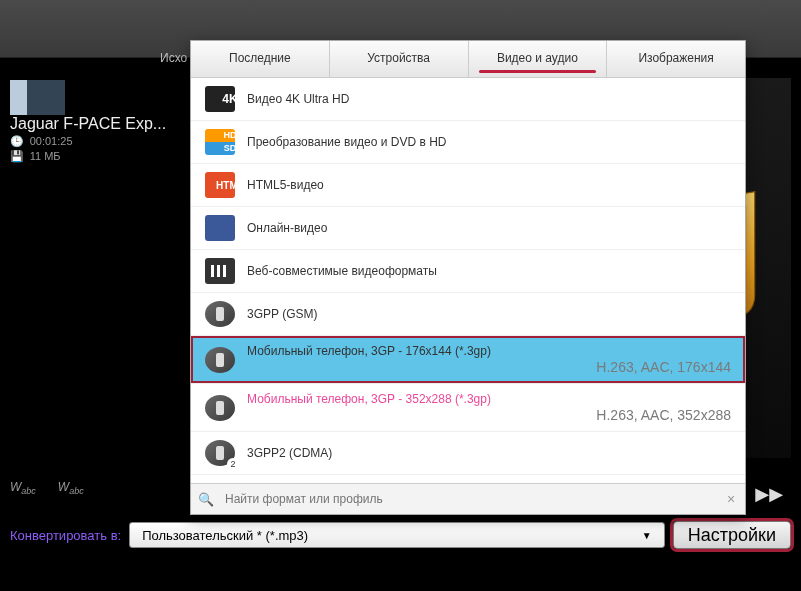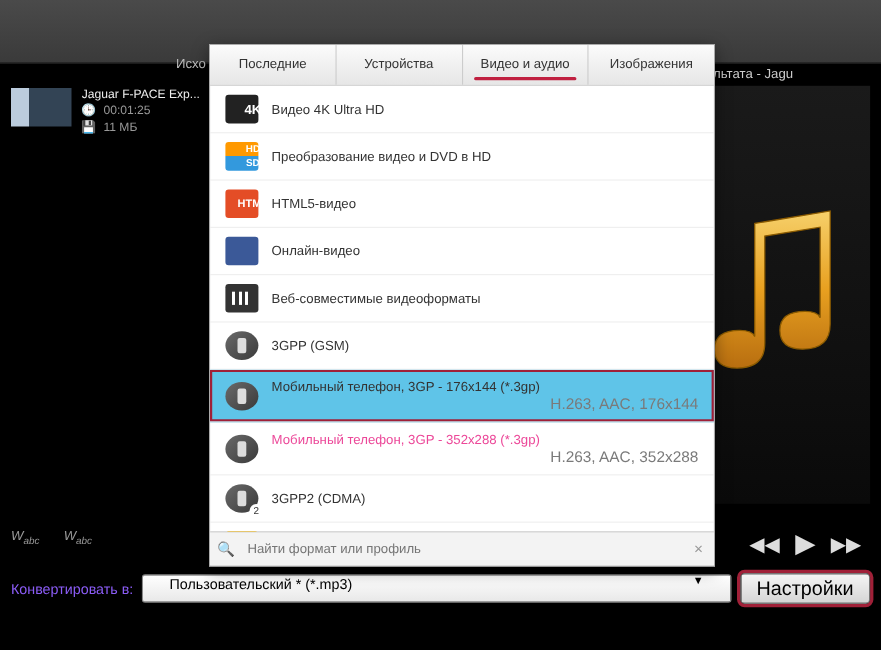--- a/index.html
+++ b/index.html
@@ -4,35 +4,35 @@
 <style>
 * { margin: 0; padding: 0; box-sizing: border-box; font-family: Arial, sans-serif; }
 body { background: #000; width: 801px; height: 591px; overflow: hidden; position: relative; }
 .topbar { height: 58px; background: linear-gradient(#4a4a4a, #3a3a3a); border-bottom: 1px solid #222; position: relative; }
 .sourcefile-label { position: absolute; left: 160px; top: 51px; font-size: 12px; color: #bbb; }
 .preview-label { position: absolute; right: 80px; top: 60px; font-size: 12px; color: #ccc; }
 .leftpanel { position: absolute; left: 10px; top: 80px; width: 180px; }
 .file-item { color: #ddd; font-size: 12px; }
 .file-thumb { width: 55px; height: 35px; background: linear-gradient(90deg, #bcd 30%, #345 30%); display: inline-block; vertical-align: top; margin-right: 6px; }
 .file-info { display: inline-block; vertical-align: top; }
-.file-name { color: #eee; font-size: 11px; }
+.file-name { color: #eee; font-size: 16px; }
 .file-meta { color: #999; font-size: 11px; margin-top: 2px; }
 .file-meta span { margin-right: 6px; }
 .preview-area { position: absolute; right: 10px; top: 78px; width: 165px; height: 380px; background: linear-gradient(#1a1a1a, #0a0a0a); display: flex; align-items: center; justify-content: center; }
 .music-icon svg { width: 140px; height: 160px; }
 .playback { position: absolute; right: 18px; top: 480px; display: flex; gap: 14px; align-items: center; color: #ddd; }
 .playback span { font-size: 18px; cursor: pointer; }
 .bottom-left { position: absolute; left: 10px; top: 480px; display: flex; gap: 22px; align-items: center; color: #999; font-size: 12px; font-style: italic; }
 .bottom-left span sub { font-size: 9px; }
 .convert-row { position: absolute; left: 10px; right: 10px; top: 518px; height: 34px; display: flex; align-items: center; gap: 8px; }
 .convert-label { color: #8b5cf6; font-size: 13px; }
-.convert-select { flex: 1; height: 26px; background: linear-gradient(#fff, #e8e8e8); border: 1px solid #888; border-radius: 3px; font-size: 13px; padding: 0 24px; display: flex; justify-content: space-between; cursor: pointer; gap: 36px; }
+.convert-select { flex: 1; height: 26px; background: linear-gradient(#fff, #e8e8e8); border: 1px solid #888; border-radius: 3px; font-size: 13px; padding: 0 12px; display: flex; align-items: center; justify-content: space-between; cursor: pointer; gap: 36px; }
 .convert-select .arrow { font-size: 10px; }
 .settings-btn { height: 28px; padding: 0 14px; background: linear-gradient(#f5f5f5, #d5d5d5); border: 1px solid #777; border-radius: 4px; font-size: 18px; cursor: pointer; box-shadow: 0 0 0 3px #a02038; }
-.dropdown { position: absolute; left: 190px; top: 40px; width: 460px; background: #fff; border: 1px solid #aaa; box-shadow: 0 4px 14px rgba(0,0,0,.4); }
+.dropdown { position: absolute; left: 190px; top: 40px; width: 556px; background: #fff; border: 1px solid #aaa; box-shadow: 0 4px 14px rgba(0,0,0,.4); }
 .tabs { display: flex; background: linear-gradient(#fbfbfb, #e6e6e6); border-bottom: 1px solid #ccc; }
 .tab { flex: 1; text-align: center; padding: 10px 4px 12px; font-size: 12px; color: #333; border-right: 1px solid #ccc; cursor: pointer; position: relative; }
 .tab:last-child { border-right: none; }
 .tab.active::after { content: ""; position: absolute; left: 10px; right: 10px; bottom: 4px; height: 3px; background: #c02040; border-radius: 2px; }
 .format-list { max-height: 405px; overflow-y: auto; }
 .fmt-row { display: flex; align-items: center; gap: 12px; padding: 8px 14px; border-bottom: 1px solid #eee; cursor: pointer; }
 .fmt-row.selected { background: #5fc4e8; box-shadow: 0 0 0 2px #a02038 inset; }
 .fmt-icon { width: 30px; height: 26px; display: flex; align-items: center; justify-content: center; border-radius: 3px; padding-left: 20px; }
 .fmt-icon.ic-4k { background: #222; color: #fff; font-size: 12px; font-weight: bold; }
 .fmt-icon.ic-hd { background: linear-gradient(#f90 50%, #39d 50%); color: #fff; font-size: 9px; font-weight: bold; line-height: 13px; text-align: center; }

